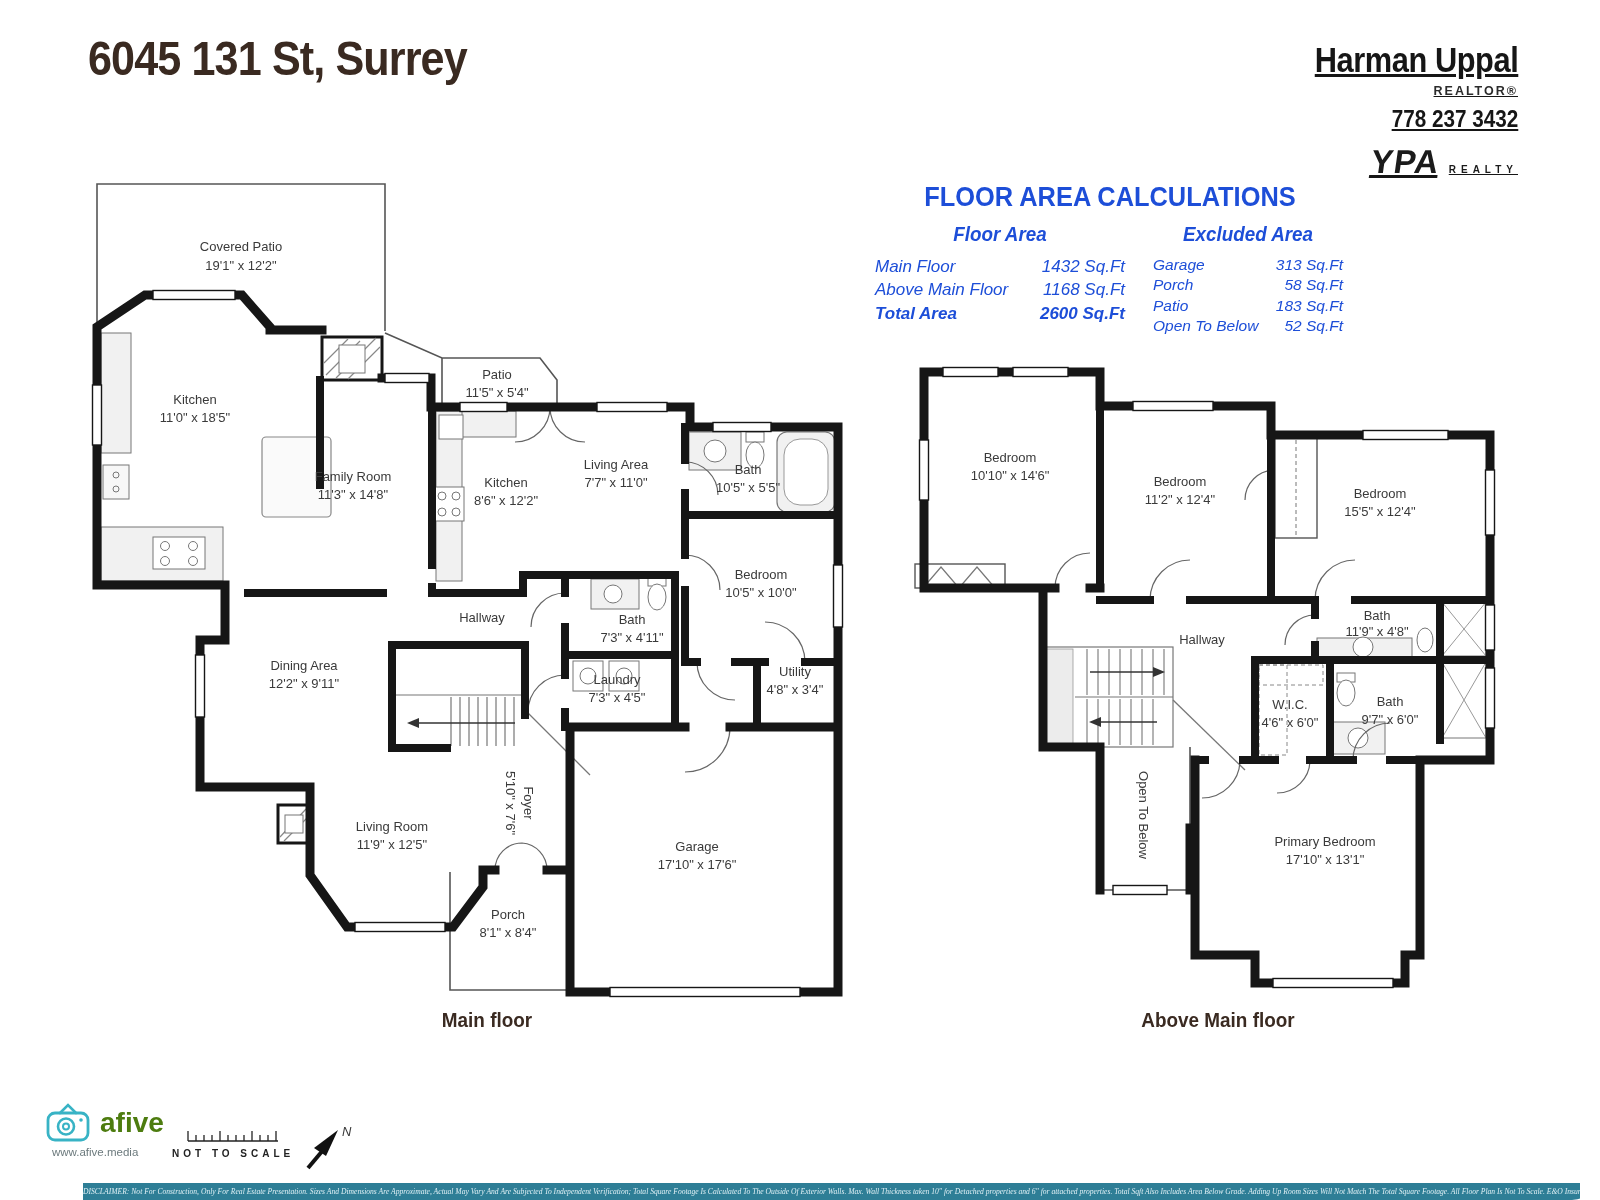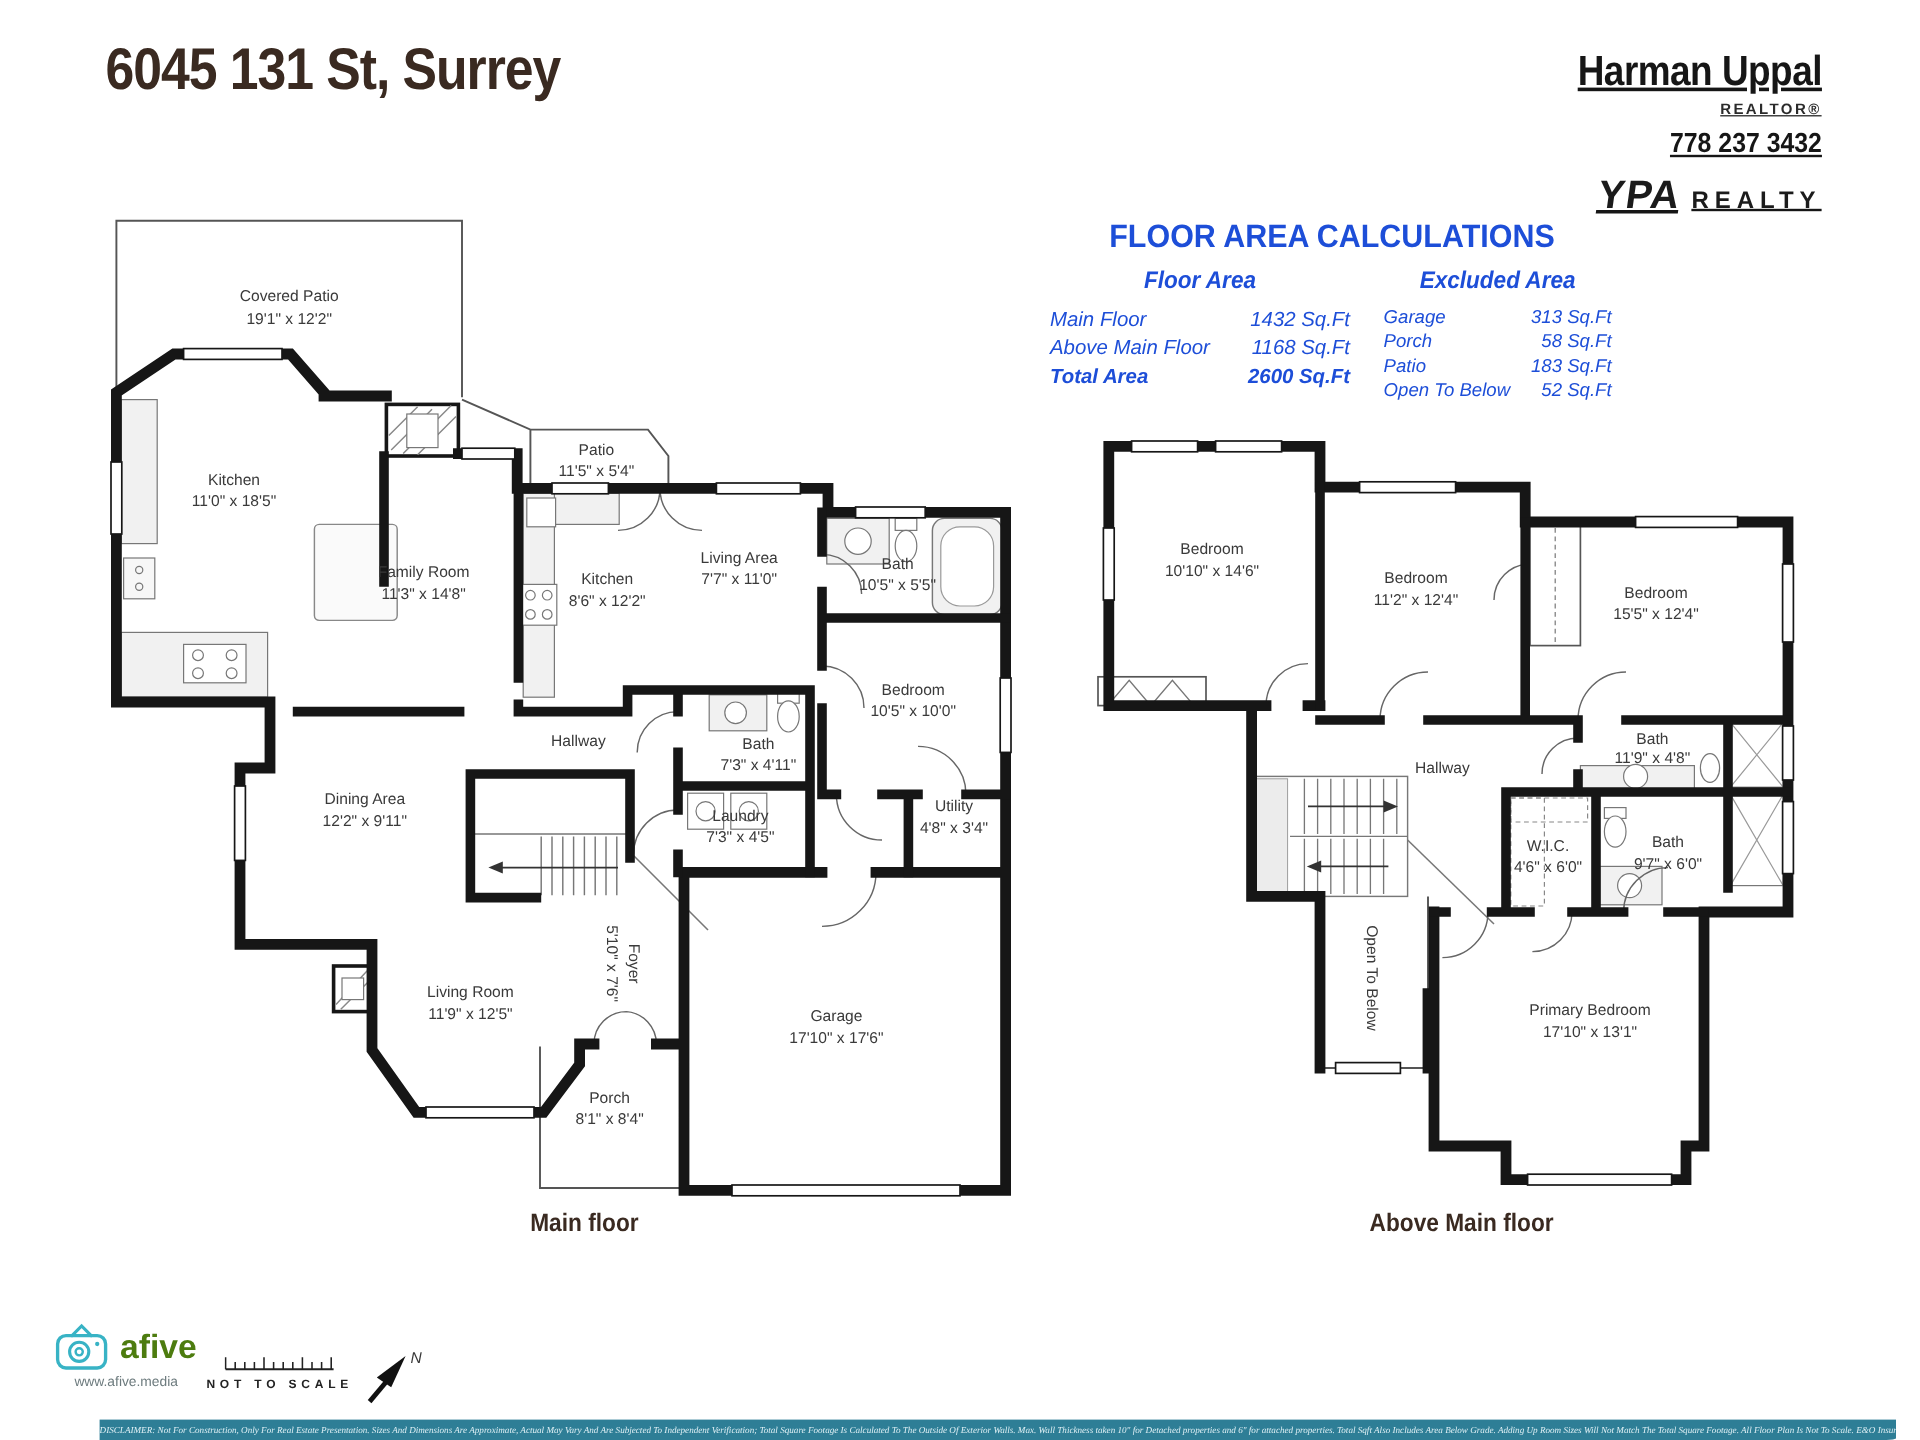--- a/index.html
+++ b/index.html
@@ -7,41 +7,41 @@
         font-family:"Liberation Sans", sans-serif;border-radius:28px;}
   
   .address{position:absolute;left:88px;top:30px;font-size:49px;font-weight:800;
            color:#3a2a21;letter-spacing:-1px;transform:scaleX(0.88);transform-origin:left top;white-space:nowrap;}
   .agent-block{position:absolute;right:82px;top:40px;text-align:right;color:#161616;text-decoration:underline;}
   .agent-name{font-size:35px;font-weight:800;letter-spacing:-0.5px;transform:scaleX(0.88);transform-origin:right top;white-space:nowrap;}
   .agent-title{font-size:12.5px;font-weight:700;letter-spacing:2px;margin-top:4px;color:#2b2b2b;}
   .agent-phone{font-size:23px;font-weight:800;margin-top:8px;transform:scaleX(0.9);transform-origin:right top;}
   .brokerage{margin-top:10px;display:flex;justify-content:flex-end;align-items:baseline;gap:9px;color:#1b1b1b;}
   .brokerage .ypa{font-size:33px;font-weight:900;letter-spacing:1px;transform:skewX(-8deg);}
-  .brokerage .realty{font-size:20px;font-weight:700;letter-spacing:5px;}
+  .brokerage .realty{font-size:10px;font-weight:700;letter-spacing:5px;}
   
   .calc{position:absolute;left:875px;top:182px;width:470px;color:#1d4ed8;}
   .calc-title{text-align:center;font-size:27px;font-weight:800;letter-spacing:0px;transform:scaleX(0.94);white-space:nowrap;}
   .calc-cols{display:flex;margin-top:10px;font-style:italic;}
   .calc-col-left{width:250px;}
   .calc-col-right{width:190px;margin-left:28px;}
   .calc-heading{text-align:center;font-size:20px;font-weight:800;margin-bottom:9px;transform:scaleX(0.94);white-space:nowrap;}
   .calc-row{display:flex;justify-content:space-between;font-size:17px;line-height:1.38;}
   .calc-row.small{font-size:15.5px;line-height:1.32;}
   .calc-row.total{font-weight:800;}
   
   .plan-svg{position:absolute;}
   .caption{position:absolute;width:260px;text-align:center;font-size:21px;font-weight:800;
            color:#3a2a21;transform:scaleX(0.9);white-space:nowrap;}
   svg text{font-family:"Liberation Sans", sans-serif;font-size:13px;fill:#3a3a3a;}
   
   .afive{position:absolute;left:46px;top:1102px;}
   .afive-row{display:flex;align-items:center;gap:8px;}
   .afive-text{font-size:28px;font-weight:800;color:#4d7c0f;letter-spacing:0px;}
-  .afive-url{font-size:11.5px;color:#6c7a7d;margin-top:2px;margin-left:16px;}
+  .afive-url{font-size:11.5px;color:#6c7a7d;margin-top:2px;margin-left:6px;}
   .scale-note{position:absolute;left:172px;top:1128px;text-align:center;color:#222;}
   .scale-note .txt{font-size:10px;font-weight:700;letter-spacing:4px;margin-top:1px;white-space:nowrap;}
   .compass{position:absolute;left:300px;top:1122px;}
   .disclaimer-bar{position:absolute;left:83px;top:1183px;width:1497px;height:17px;background:#2e7e96;
                   overflow:hidden;}
   .disclaimer-text{font-family:"Liberation Serif", serif;font-style:italic;font-size:7.6px;color:#dff0f5;
                    line-height:17px;text-align:center;white-space:nowrap;}
 </style>
 </head>
 <body>

